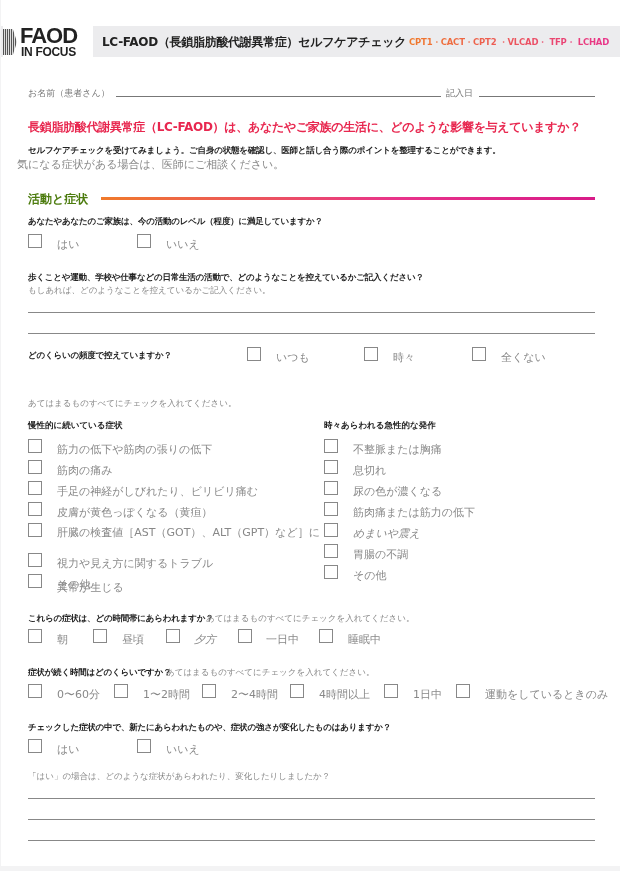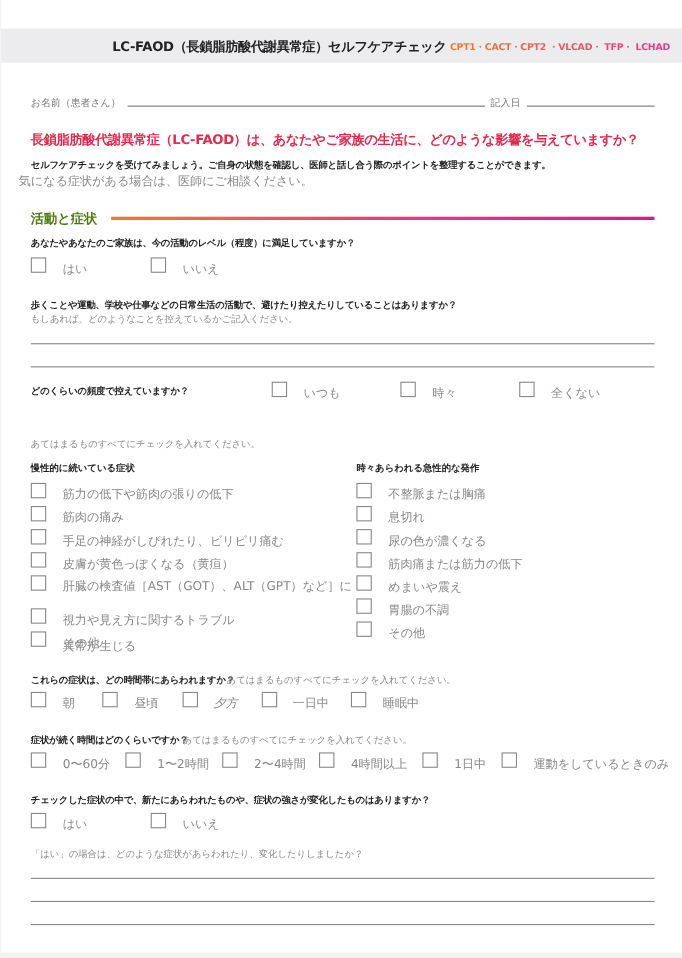--- a/index.html
+++ b/index.html
@@ -28,20 +28,25 @@
   .cbl { position:absolute; font-size:11px; color:#888; white-space:nowrap; }
   .sub-h { position:absolute; font-size:8.5px; font-weight:bold; color:#222; white-space:nowrap; }
   .rule { position:absolute; left:27px; width:567px; height:1px; background:#888; }
 </style>
 </head>
 <body>
 
 <div class="page">
 
   <div class="header"></div>
+  <div class="logo">
+    <div class="logo-stripes"></div>
+    <div class="logo-faod">FAOD</div>
+    <div class="logo-focus">IN FOCUS</div>
+  </div>
   <div class="title">LC-FAOD（長鎖脂肪酸代謝異常症）セルフケアチェック</div>
   <div class="subtypes">CPT1・CACT・CPT2 ・VLCAD・ TFP・ LCHAD</div>
 
   <div class="field-label" style="left:27px;top:87px;">お名前（患者さん）</div>
   <div class="underline" style="left:115px;top:96px;width:325px;"></div>
   <div class="field-label" style="left:445px;top:87px;">記入日</div>
   <div class="underline" style="left:478px;top:96px;width:116px;"></div>
 
   <div class="lead">長鎖脂肪酸代謝異常症（LC-FAOD）は、あなたやご家族の生活に、どのような影響を与えていますか？</div>
   <div class="desc1">セルフケアチェックを受けてみましょう。ご自身の状態を確認し、医師と話し合う際のポイントを整理することができます。</div>
@@ -49,21 +54,21 @@
 
   <div class="section-title">活動と症状</div>
   <div class="section-rule"></div>
 
   <div class="q" style="left:27px;top:216px;">あなたやあなたのご家族は、今の活動のレベル（程度）に満足していますか？</div>
   <div class="cb" style="left:27px;top:234px;"></div>
   <div class="cbl" style="left:56px;top:237px;">はい</div>
   <div class="cb" style="left:136px;top:234px;"></div>
   <div class="cbl" style="left:165px;top:237px;">いいえ</div>
 
-  <div class="q" style="left:27px;top:272px;">歩くことや運動、学校や仕事などの日常生活の活動で、避けたり控えたりしていることはありますか？</div>
+  <div class="q" style="left:27px;top:272px;">歩くことや運動、学校や仕事などの日常生活の活動で、どのようなことを控えているかご記入ください？</div>
   <div class="hint" style="left:27px;top:285px;">もしあれば、どのようなことを控えているかご記入ください。</div>
   <div class="rule" style="top:312px;"></div>
   <div class="rule" style="top:333px;"></div>
 
   <div class="q" style="left:27px;top:350px;">どのくらいの頻度で控えていますか？</div>
   <div class="cb" style="left:246px;top:347px;"></div>
   <div class="cbl" style="left:275px;top:350px;">いつも</div>
   <div class="cb" style="left:363px;top:347px;"></div>
   <div class="cbl" style="left:392px;top:350px;">時々</div>
   <div class="cb" style="left:471px;top:347px;"></div>
@@ -91,21 +96,21 @@
   <div class="sub-h" style="left:323px;top:420px;">時々あらわれる急性的な発作</div>
   <div class="cb" style="left:323px;top:439px;"></div>
   <div class="cbl" style="left:352px;top:442px;">不整脈または胸痛</div>
   <div class="cb" style="left:323px;top:460px;"></div>
   <div class="cbl" style="left:352px;top:463px;">息切れ</div>
   <div class="cb" style="left:323px;top:481px;"></div>
   <div class="cbl" style="left:352px;top:484px;">尿の色が濃くなる</div>
   <div class="cb" style="left:323px;top:502px;"></div>
   <div class="cbl" style="left:352px;top:505px;">筋肉痛または筋力の低下</div>
   <div class="cb" style="left:323px;top:523px;"></div>
-  <div class="cbl" style="left:352px;top:526px;">めまいや震え</div>
+  <div class="cbl" style="left:352px;top:526px;font-style:italic;">めまいや震え</div>
   <div class="cb" style="left:323px;top:544px;"></div>
   <div class="cbl" style="left:352px;top:547px;">胃腸の不調</div>
   <div class="cb" style="left:323px;top:565px;"></div>
   <div class="cbl" style="left:352px;top:568px;">その他</div>
 
   <div class="q" style="left:27px;top:613px;">これらの症状は、どの時間帯にあらわれますか？</div>
   <div class="hint" style="left:205px;top:613px;">あてはまるものすべてにチェックを入れてください。</div>
   <div class="cb" style="left:27px;top:629px;"></div>
   <div class="cbl" style="left:56px;top:632px;">朝</div>
   <div class="cb" style="left:92px;top:629px;"></div>

